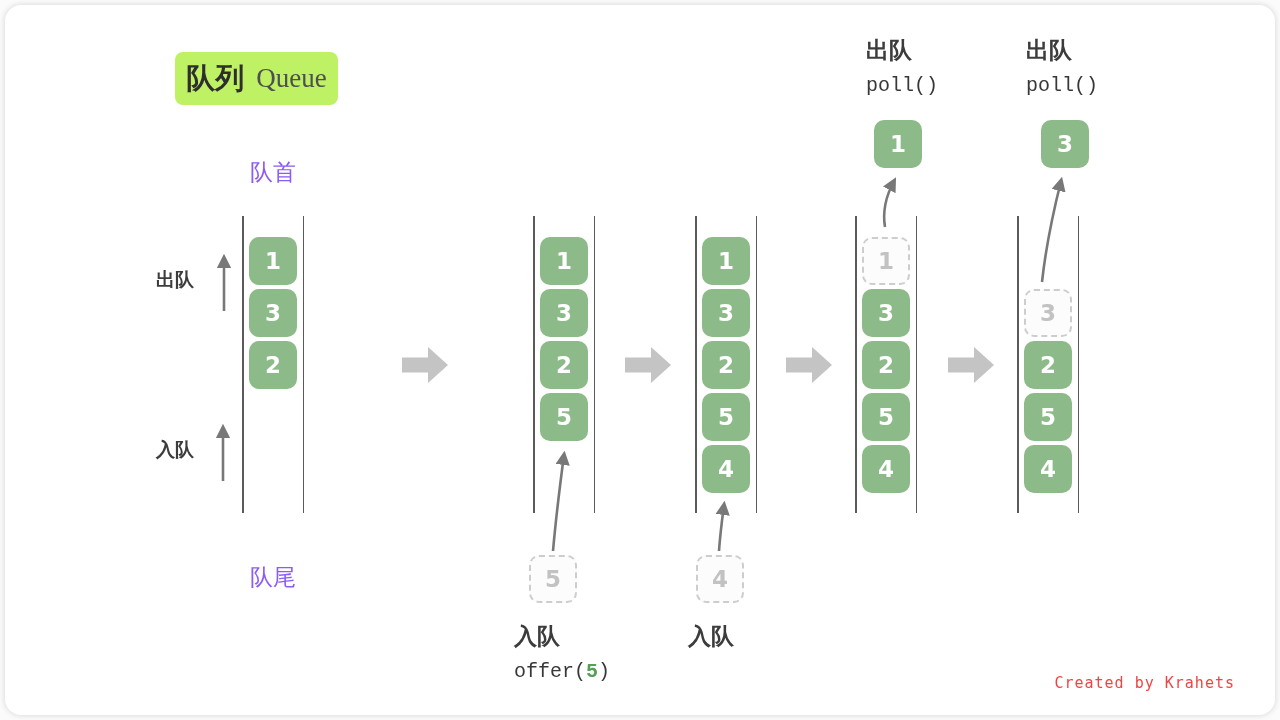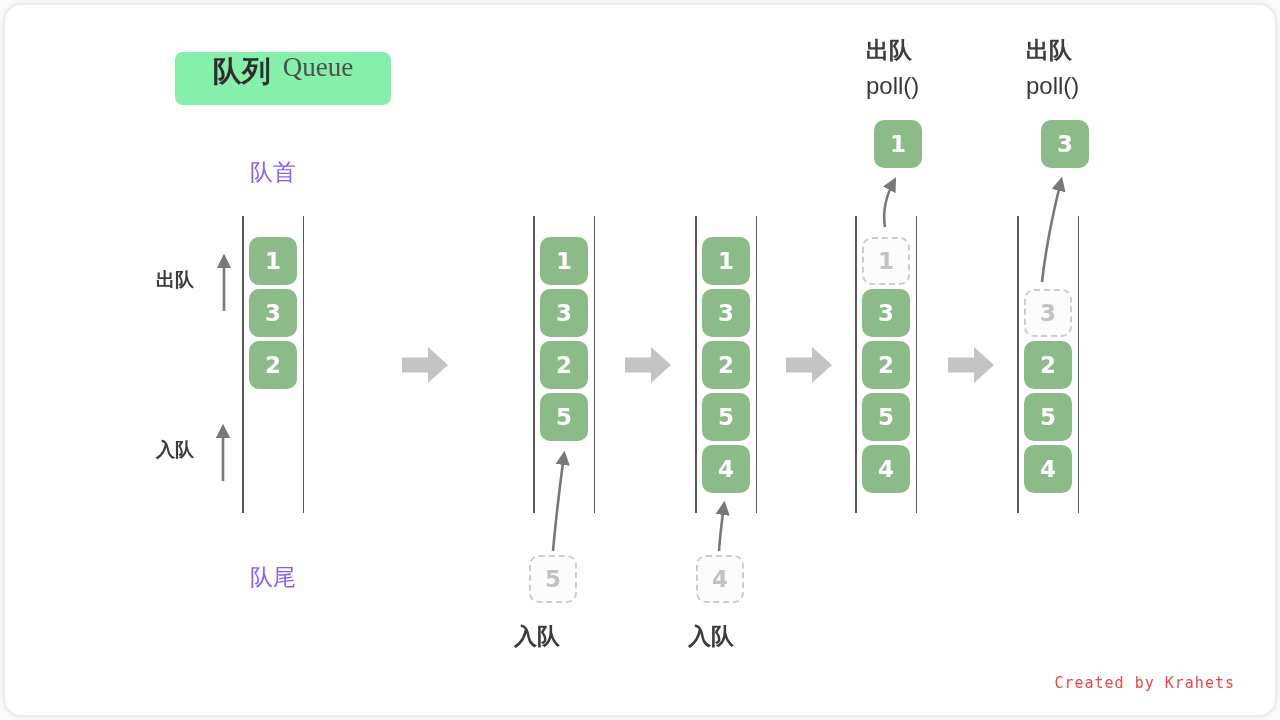--- a/index.html
+++ b/index.html
@@ -5,23 +5,23 @@
   * { margin:0; padding:0; box-sizing:border-box; }
   html,body { width:1280px; height:720px; background:#fbfbfb; font-family:"DejaVu Sans","Liberation Sans",sans-serif; }
   .card {
     position:absolute; left:5px; top:5px; width:1270px; height:710px;
     background:#ffffff; border-radius:16px;
     box-shadow:0 0 6px rgba(0,0,0,0.16);
     overflow:hidden;
   }
   
   .badge {
-    position:absolute; left:170px; top:47px; width:216px; height:53px;
-    background:#86efac; border-radius:8px;
-    display:flex; justify-content:center; gap:12px;
+    position:absolute; left:170px; top:47px; width:163px; height:53px;
+    background:#bef264; border-radius:8px;
+    display:flex; align-items:center; justify-content:center; gap:12px;
   }
   .badge-zh { font-size:29px; font-weight:700; color:#2e2e2e; }
   .badge-en { font-family:Liberation Serif, serif; font-size:27px; color:#4f4f4f; }
 
   
   .lbl { position:absolute; font-size:23px; font-weight:400; color:#8b5cf6; white-space:nowrap; }
   .lbl-sm { position:absolute; font-size:19px; font-weight:600; color:#3c3c3c; white-space:nowrap; }
 
   
   .queue { position:absolute; top:211px; width:62px; height:297px; }
@@ -36,21 +36,21 @@
   }
   .s1{top:21px;} .s2{top:73px;} .s3{top:125px;} .s4{top:177px;} .s5{top:229px;}
   .qbox.dashed {
     background:#fcfcfc; border:2px dashed #cdcdcd; color:#c2c2c2; font-weight:600;
   }
   .qbox.popped, .qbox.staged { left:auto; }
 
   
   .ann { position:absolute; line-height:36px; white-space:nowrap; }
   .ann-zh { font-size:23px; font-weight:600; color:#3c3c3c; }
-  .ann-code { font-family:Liberation Sans, sans-serif; font-size:24px; color:#383838; }
+  .ann-code { font-family:Liberation Mono, monospace; font-size:20px; color:#383838; }
   .ann-code .green { color:#55a055; font-weight:700; }
 
   
   .barrow { position:absolute; width:46px; height:36px; }
 
   
   .overlay { position:absolute; left:0; top:0; width:1280px; height:720px; pointer-events:none; }
 
   .watermark {
     position:absolute; right:40px; bottom:23px;
@@ -130,20 +130,21 @@
     <div class="ann-zh">出队</div>
     <div class="ann-code">poll()</div>
   </div>
   <div class="ann" style="left:1021px; top:27px;">
     <div class="ann-zh">出队</div>
     <div class="ann-code">poll()</div>
   </div>
 
   <div class="ann" style="left:509px; top:613px;">
     <div class="ann-zh">入队</div>
+    <div class="ann-code"><span>offer(</span><span class="green">5</span><span>)</span></div>
   </div>
   <div class="ann" style="left:683px; top:613px;">
     <div class="ann-zh">入队</div>
   </div>
 
   <svg class="barrow" style="left:397px; top:342px;" viewBox="0 0 46 36">
       <polygon points="0,10.5 26,10.5 26,0 46,18 26,36 26,25.5 0,25.5" fill="#c4c4c4"></polygon>
     </svg>
   <svg class="barrow" style="left:620px; top:342px;" viewBox="0 0 46 36">
       <polygon points="0,10.5 26,10.5 26,0 46,18 26,36 26,25.5 0,25.5" fill="#c4c4c4"></polygon>

